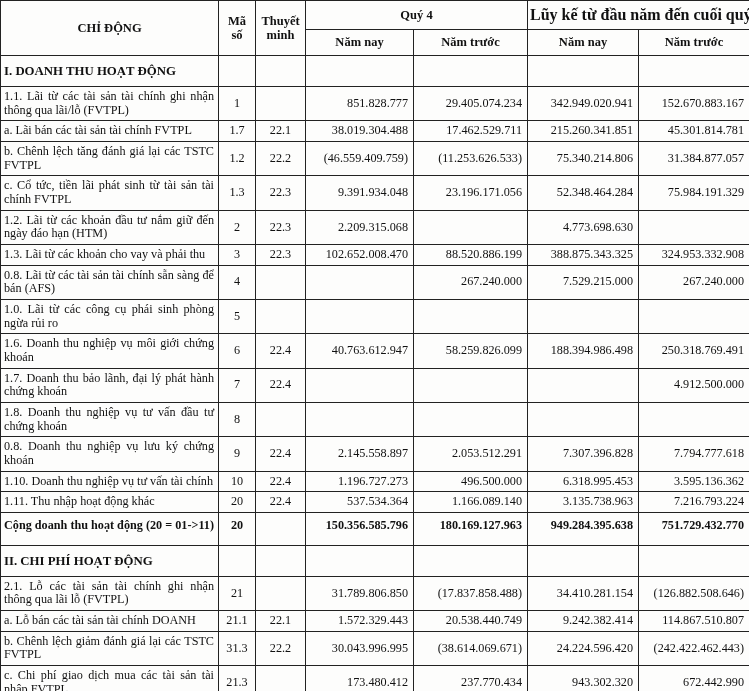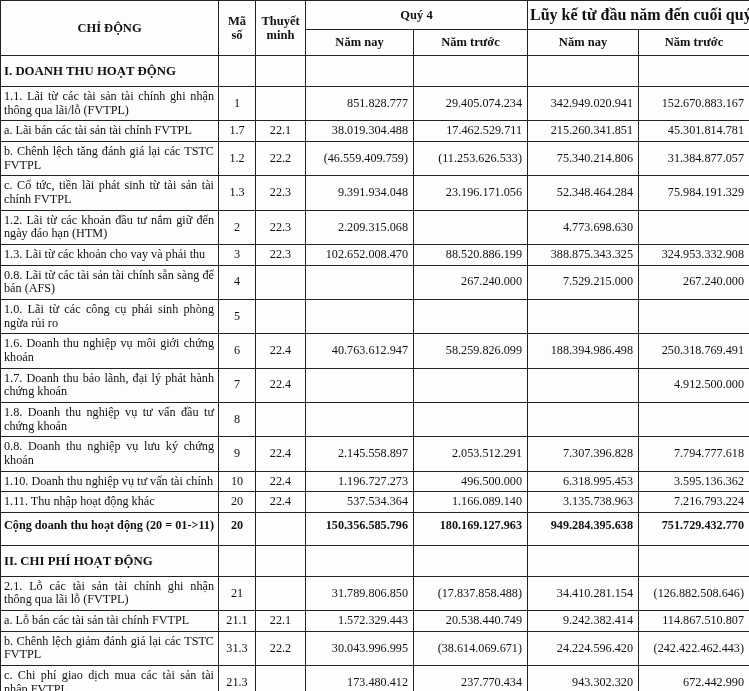--- a/index.html
+++ b/index.html
@@ -208,21 +208,21 @@
         <tr class="item-row">
           <td class="label-cell">2.1. Lỗ các tài sản tài chính ghi nhận thông qua lãi lỗ (FVTPL)</td>
           <td class="code-cell">21</td>
           <td class="note-cell"></td>
           <td class="num-cell">31.789.806.850</td>
           <td class="num-cell">(17.837.858.488)</td>
           <td class="num-cell">34.410.281.154</td>
           <td class="num-cell">(126.882.508.646)</td>
         </tr>
         <tr class="item-row">
-          <td class="label-cell">a.  Lỗ bán các tài sản tài chính FVTPL</td>
+          <td class="label-cell">a.  Lỗ bán các tài sản tài chính DOANH</td>
           <td class="code-cell">21.1</td>
           <td class="note-cell">22.1</td>
           <td class="num-cell">1.572.329.443</td>
           <td class="num-cell">20.538.440.749</td>
           <td class="num-cell">9.242.382.414</td>
           <td class="num-cell">114.867.510.807</td>
         </tr>
         <tr class="item-row">
           <td class="label-cell">b. Chênh lệch giảm đánh giá lại các TSTC FVTPL</td>
           <td class="code-cell">31.3</td>

